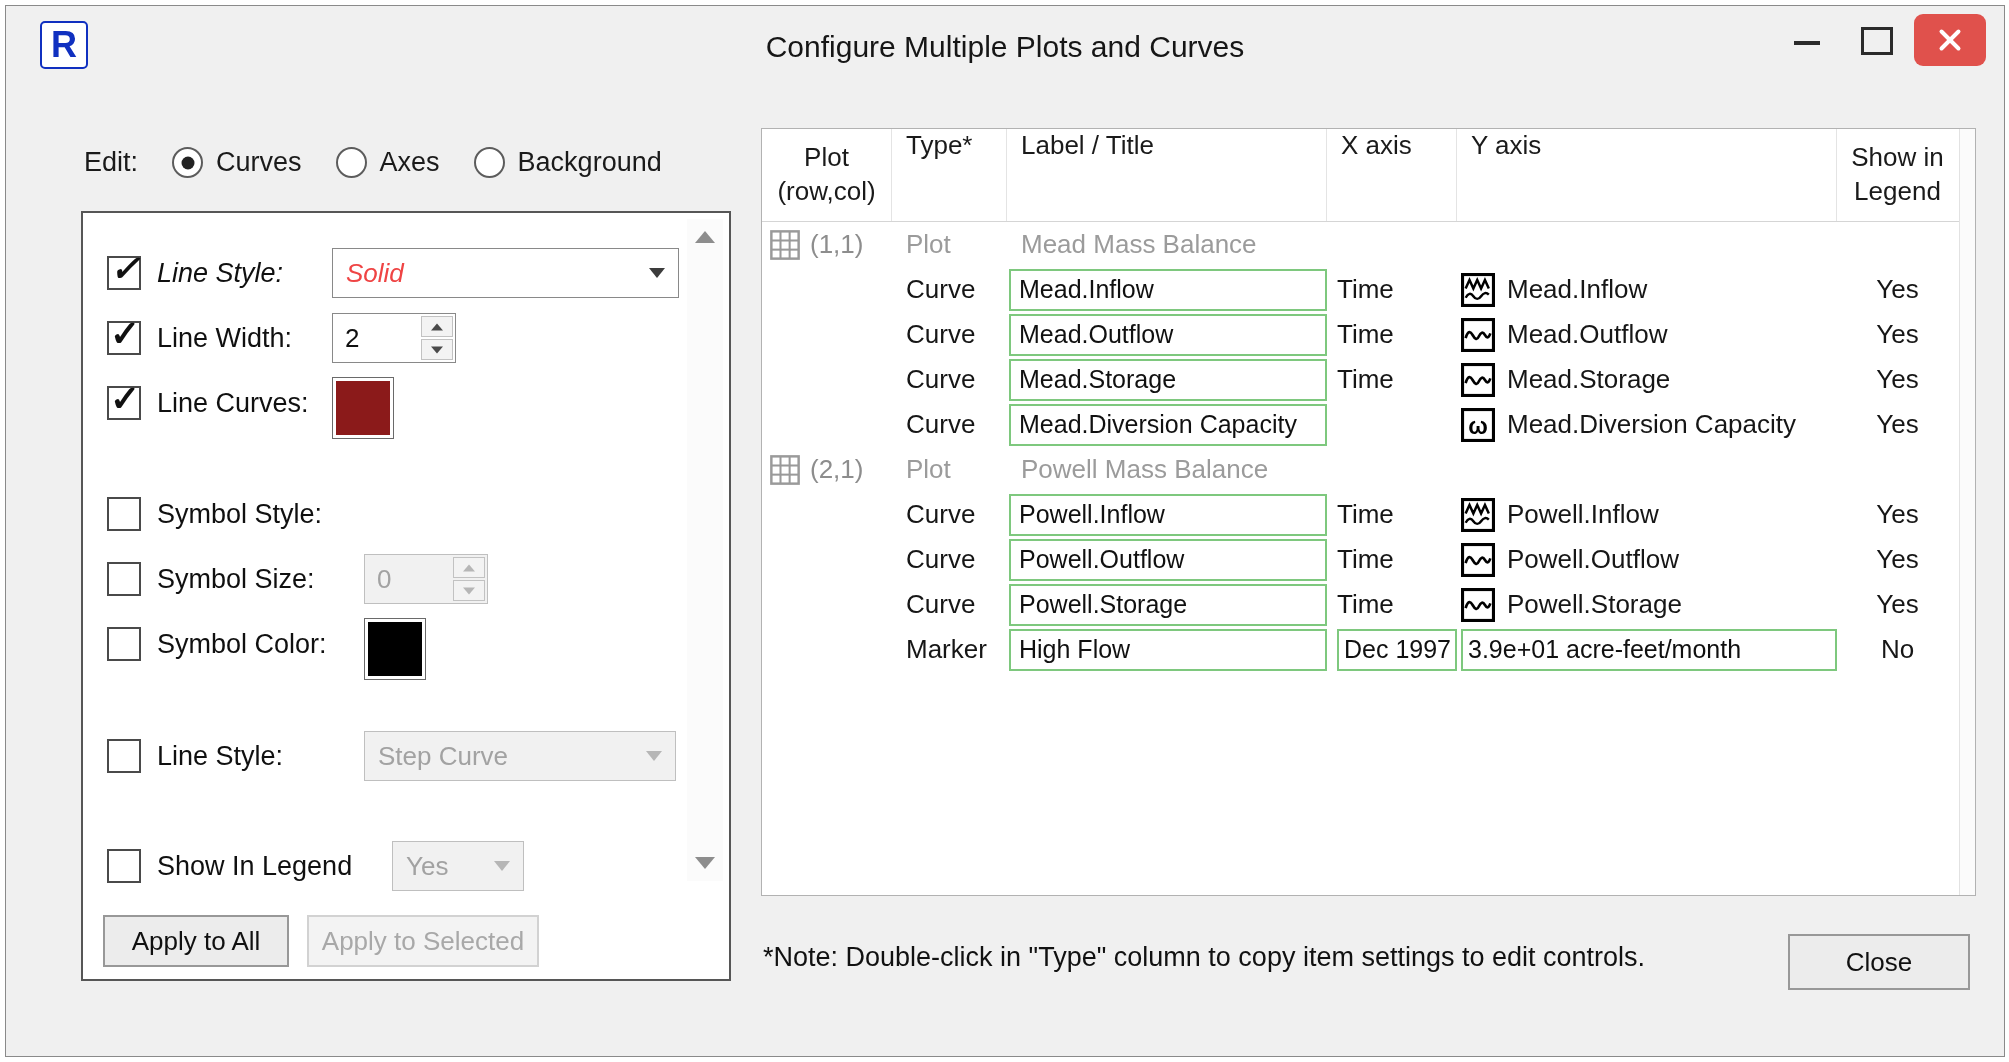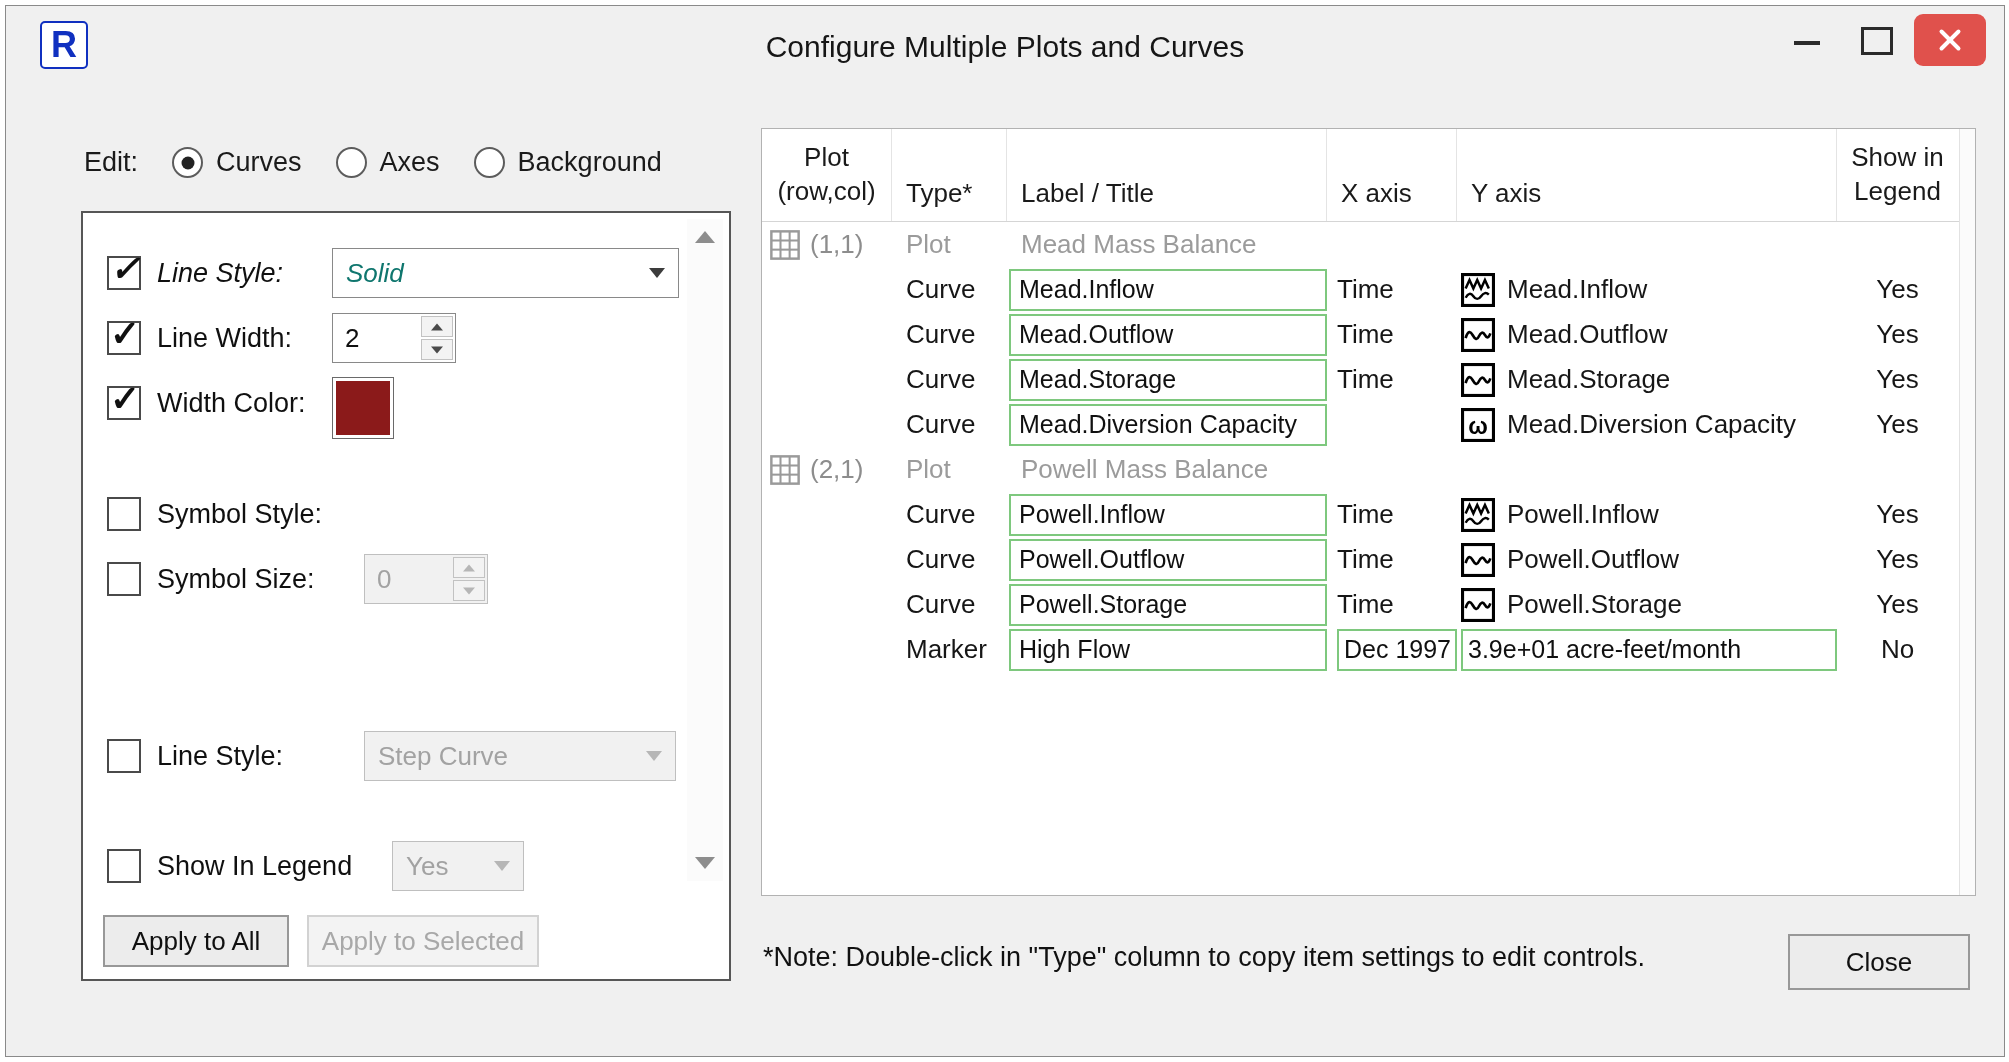--- a/index.html
+++ b/index.html
@@ -25,21 +25,21 @@
   .radio-item{display:flex;align-items:center;gap:13px}
   .radio{width:27px;height:27px;border:2px solid #5c5c5c;border-radius:50%;background:#fff;position:relative;flex:none}
   .radio.sel::after{content:"";position:absolute;left:50%;top:50%;transform:translate(-50%,-50%);width:13px;height:13px;border-radius:50%;background:#222}
 
   
   .style-box{position:absolute;left:75px;top:205px;width:646px;height:766px;background:#ffffff;border:2px solid #565656}
   .ctrl-row{position:absolute;left:24px;right:54px;height:52px;display:flex;align-items:center}
   .checkbox{width:30px;height:30px;border:2px solid #4a4a4a;background:#fff;flex:none;position:relative}
   .checkbox.checked::after{content:"\2713";position:absolute;left:1px;top:-10px;font-size:36px;font-weight:bold;color:#101010}
   .ctrl-label{margin-left:16px;font-size:27px;color:#101010;white-space:nowrap}
-  .dropdown{position:absolute;top:1px;height:48px;border:1px solid #898989;background:#fff;display:flex;align-items:center;font-size:26px;color:#0f766e}
+  .dropdown{position:absolute;top:1px;height:48px;border:1px solid #898989;background:#fff;display:flex;align-items:center;font-size:26px;color:#ef4444}
   .dd-text{padding-left:13px;flex:1;white-space:nowrap}
   .dd-arrow{width:0;height:0;border-left:8px solid transparent;border-right:8px solid transparent;border-top:10px solid #3c3c3c;margin-right:13px;flex:none}
   .dropdown.disabled{background:#f1f1f1;border-color:#bfbfbf;color:#a2a2a2}
   .dropdown.disabled .dd-arrow{border-top-color:#b6b6b6}
   .spinner{position:absolute;top:1px;height:48px;border:1px solid #898989;background:#fff;display:flex;font-size:26px;color:#101010}
   .sp-val{flex:1;display:flex;align-items:center;padding-left:12px}
   .sp-btns{width:32px;display:flex;flex-direction:column;padding:2px;gap:2px}
   .sp-up,.sp-down{flex:1;position:relative;background:#f3f3f3;border:1px solid #c2c2c2}
   .sp-up::after{content:"";position:absolute;left:50%;top:50%;transform:translate(-50%,-50%);border-left:6px solid transparent;border-right:6px solid transparent;border-bottom:7px solid #4a4a4a}
   .sp-down::after{content:"";position:absolute;left:50%;top:50%;transform:translate(-50%,-50%);border-left:6px solid transparent;border-right:6px solid transparent;border-top:7px solid #4a4a4a}
@@ -59,21 +59,21 @@
   .btn{position:absolute;font-size:26px;font-family:inherit;background:#ececec;border:2px solid #989898;color:#101010;display:flex;align-items:center;justify-content:center;cursor:default}
   .apply-all{left:20px;top:702px;width:186px;height:52px}
   .apply-sel{left:224px;top:702px;width:232px;height:52px;color:#a8a8a8;border-color:#d2d2d2;background:#f3f3f3}
   .close-btn{left:1782px;top:928px;width:182px;height:56px}
 
   
   .table{position:absolute;left:755px;top:122px;width:1213px;height:766px;background:#ffffff;border:1px solid #b2b2b2}
   .gutter{position:absolute;right:0;top:0;bottom:0;width:15px;border-left:1px solid #e2e2e2;background:#fbfbfb}
   .thead,.trow{display:grid;grid-template-columns:130px 115px 320px 130px 380px 121px}
   .thead{height:92px;border-bottom:1px solid #d5d5d5}
-  .th{display:flex;flex-direction:column;justify-content:flex-end;padding-bottom:10px;font-size:26px;border-right:1px solid #e4e4e4;line-height:1.3}
+  .th{display:flex;flex-direction:column;justify-content:flex-start;padding-bottom:10px;font-size:26px;border-right:1px solid #e4e4e4;line-height:1.3}
   .th:last-child{border-right:none}
   .th-plot,.th-legend{align-items:center;justify-content:center;padding-bottom:0}
   .th-type,.th-label,.th-x,.th-y{padding-left:14px}
   .tbody{position:relative}
   .trow{height:45px}
   .tc{display:flex;align-items:center;height:100%;font-size:26px;color:#161616}
   .c-plot{padding-left:8px;gap:10px;color:#8d8d8d}
   .c-type{padding-left:14px}
   .gray{color:#9b9b9b}
   .plot-title{padding-left:12px}
@@ -139,40 +139,47 @@
           <div class="spinner" style="left: 225px; width: 122px;">
             <span class="sp-val">2</span>
             <span class="sp-btns">
               <span class="sp-up"></span>
               <span class="sp-down"></span>
             </span>
           </div>
         </div>
         <div class="ctrl-row" style="top: 164px;">
           <span class="checkbox checked"></span>
-          <span class="ctrl-label">Width Color:</span>
+          <span class="ctrl-label">Line Curves:</span>
           <div class="swatch" style="left: 225px; width: 54px;">
             <span class="swatch-inner" style="background: rgb(139, 26, 26);"></span>
           </div>
         </div>
         <div class="ctrl-row" style="top: 275px;">
           <span class="checkbox"></span>
           <span class="ctrl-label">Symbol Style:</span>
         </div>
         <div class="ctrl-row" style="top: 340px;">
           <span class="checkbox"></span>
           <span class="ctrl-label">Symbol Size:</span>
           <div class="spinner disabled" style="left: 257px; width: 122px;">
             <span class="sp-val">0</span>
             <span class="sp-btns">
               <span class="sp-up"></span>
               <span class="sp-down"></span>
             </span>
           </div>
         </div>
+        <div class="ctrl-row" style="top: 405px;">
+          <span class="checkbox"></span>
+          <span class="ctrl-label">Symbol Color:</span>
+          <div class="swatch" style="left: 257px; width: 54px;">
+            <span class="swatch-inner" style="background: rgb(0, 0, 0);"></span>
+          </div>
+        </div>
         <div class="ctrl-row" style="top: 517px;">
           <span class="checkbox"></span>
           <span class="ctrl-label">Line Style:</span>
           <div class="dropdown disabled" style="left: 257px; width: 310px;">
             <span class="dd-text">Step Curve</span>
             <span class="dd-arrow"></span>
           </div>
         </div>
         <div class="ctrl-row" style="top: 627px;">
           <span class="checkbox"></span>

